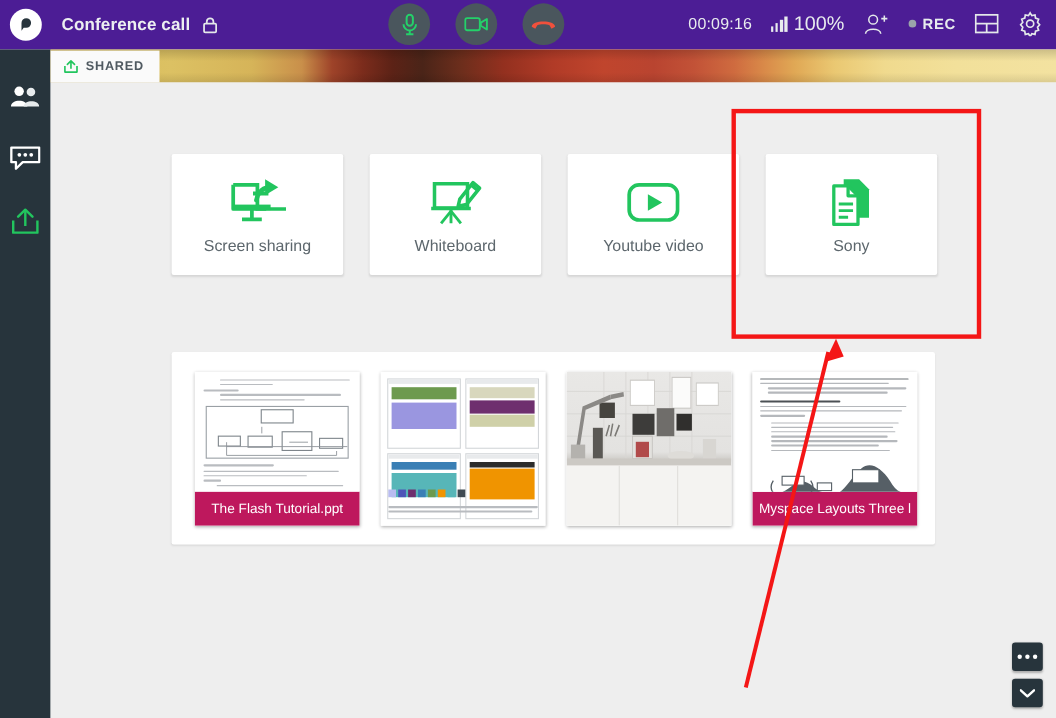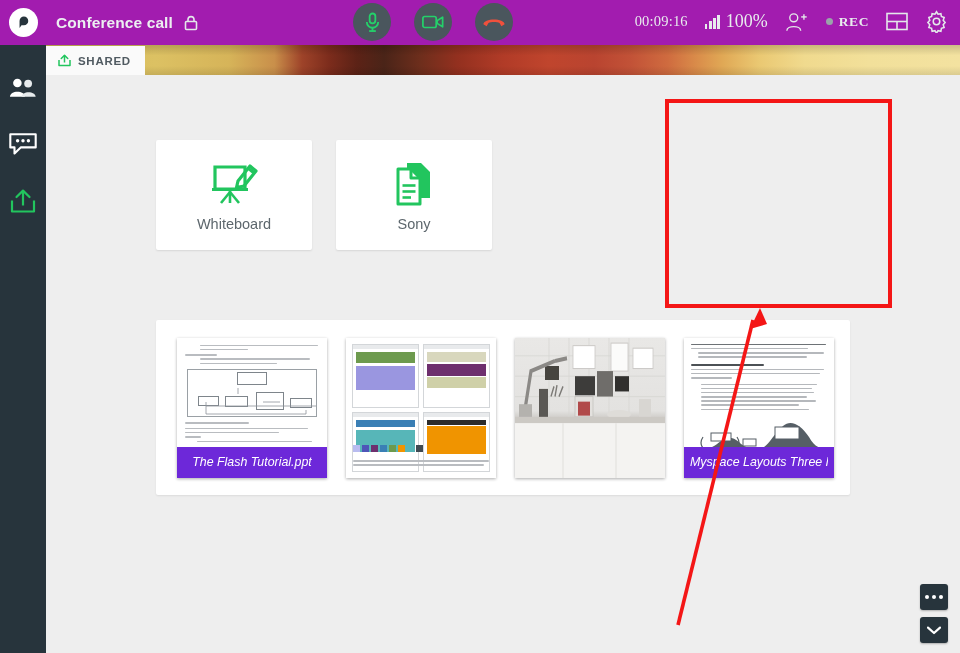--- a/index.html
+++ b/index.html
@@ -7,21 +7,21 @@
     width: 960px; height: 653px;
     font-family: "Liberation Sans", sans-serif;
     overflow: hidden;
     background: #eeeeee;
   }
   #app { position: relative; width: 960px; height: 653px; }
 
   
   .topbar {
     position: absolute; left: 0; top: 0; width: 960px; height: 45px;
-    background: #a21caf;
+    background: #4c1d95;
     display: flex; align-items: center;
   }
   .logo-wrap {
     width: 46px; height: 45px;
     display: flex; align-items: center; justify-content: center;
   }
   .logo-circle {
     width: 29px; height: 29px; border-radius: 50%;
     background: #ffffff;
     display: flex; align-items: center; justify-content: center;
@@ -41,21 +41,20 @@
     width: 38px; height: 38px; border-radius: 50%;
     background: #4a565d;
     display: flex; align-items: center; justify-content: center;
     cursor: pointer;
   }
 
   .right-ctrls {
     position: absolute; right: 12px; top: 0; height: 43px;
     display: flex; align-items: center; gap: 17px;
     color: #e4e8ea;
-    font-family: Liberation Serif, serif;
   }
   .timer { font-size: 14.5px; letter-spacing: .2px; color: #e8ecee; }
   .signal-grp { display: flex; align-items: center; gap: 6px; }
   .pct { font-size: 18px; color: #e8ecee; }
   .bars { display: flex; align-items: flex-end; gap: 1.5px; height: 14px; }
   .bars i { display: block; width: 2.6px; background: #e8ecee; }
   .bars i:nth-child(1) { height: 5px; }
   .bars i:nth-child(2) { height: 8px; }
   .bars i:nth-child(3) { height: 11px; }
   .bars i:nth-child(4) { height: 14px; }
@@ -143,24 +142,23 @@
   }
   .file-card {
     width: 150px; height: 140px;
     background: #ffffff;
     box-shadow: 0 1px 3px rgba(0,0,0,.33);
     overflow: hidden; position: relative; cursor: pointer;
     display: flex; flex-direction: column;
   }
   .thumb { flex: 1; position: relative; overflow: hidden; background: #fff; }
   .file-name-bar {
-    height: 31px; background: #6d28d9;
+    height: 31px; background: #be185d;
     display: flex; align-items: center; justify-content: center;
     padding: 0 6px;
-    font-style: italic;
   }
   .file-name {
     color: #ffffff; font-size: 12.4px; white-space: nowrap;
     overflow: hidden; text-overflow: clip;
   }
 
   
   .t-doc { padding: 7px 8px; background: #fff; height: 100%; }
   .t-line { height: 1.6px; background: #b9bcc0; margin-bottom: 2.6px; border-radius: 1px; }
   .t-box {
@@ -338,36 +336,60 @@
       </svg>
       <span class="tab-label">SHARED</span>
     </div>
   </div>
 
   <div class="main">
 
 
     <div class="cards">
 
+      <div class="card">
+        <div class="card-ico">
+          <svg width="52" height="46" viewBox="0 0 52 46">
+            <path d="M4 7 h22 v22 h28 v-22" fill="none" stroke="#22c55e" stroke-width="3.4"></path>
+            <path d="M4 7 v22 h30" fill="none" stroke="#22c55e" stroke-width="3.4" stroke-linejoin="round"></path>
+            <rect x="4" y="25" width="34" height="5" fill="#22c55e"></rect>
+            <line x1="21" y1="30" x2="21" y2="38" stroke="#22c55e" stroke-width="3.4"></line>
+            <line x1="12" y1="38.5" x2="30" y2="38.5" stroke="#22c55e" stroke-width="3.4"></line>
+            <path d="M22 15 h14" fill="none" stroke="#22c55e" stroke-width="3.6"></path>
+            <path d="M25 21 C27 12 33 9 39 9" fill="none" stroke="#22c55e" stroke-width="4" stroke-linecap="round"></path>
+            <path d="M33 2 L45 9.3 L33 16.6 Z" fill="#22c55e"></path>
+          </svg>
+        </div>
+        <div class="card-label">Screen sharing</div>
+      </div>
 
       <div class="card">
         <div class="card-ico">
           <svg width="52" height="46" viewBox="0 0 52 46">
             <path d="M7 6 h30 v22 h-30 Z" fill="none" stroke="#22c55e" stroke-width="3.2"></path>
             <line x1="4" y1="28.5" x2="40" y2="28.5" stroke="#22c55e" stroke-width="3.2"></line>
             <line x1="22" y1="28.5" x2="22" y2="42" stroke="#22c55e" stroke-width="2.6"></line>
             <line x1="22" y1="31" x2="13" y2="42" stroke="#22c55e" stroke-width="2.6"></line>
             <line x1="22" y1="31" x2="31" y2="42" stroke="#22c55e" stroke-width="2.6"></line>
             <path d="M30 20 L42 5 L48 10 L36 25 L28.5 26.5 Z" fill="none" stroke="#22c55e" stroke-width="3.2" stroke-linejoin="round"></path>
             <line x1="40" y1="7" x2="46" y2="12" stroke="#22c55e" stroke-width="3"></line>
           </svg>
         </div>
         <div class="card-label">Whiteboard</div>
       </div>
 
+      <div class="card">
+        <div class="card-ico">
+          <svg width="48" height="36" viewBox="0 0 48 36">
+            <rect x="2" y="2" width="44" height="32" rx="9" fill="none" stroke="#22c55e" stroke-width="3.4"></rect>
+            <path d="M19 10.5 L32 18 L19 25.5 Z" fill="#22c55e"></path>
+          </svg>
+        </div>
+        <div class="card-label">Youtube video</div>
+      </div>
 
       <div class="card">
         <div class="card-ico">
           <svg width="42" height="46" viewBox="0 0 42 46">
             <path d="M14 2 h14 l9 9 v26 h-23 Z" fill="#22c55e"></path>
             <path d="M5 8 h13 l9 9 v26 h-22 Z" fill="#ffffff" stroke="#22c55e" stroke-width="3" stroke-linejoin="round"></path>
             <path d="M18 8 v9 h9" fill="none" stroke="#22c55e" stroke-width="3" stroke-linejoin="round"></path>
             <line x1="9.5" y1="24.5" x2="22.5" y2="24.5" stroke="#22c55e" stroke-width="2.6"></line>
             <line x1="9.5" y1="30.5" x2="22.5" y2="30.5" stroke="#22c55e" stroke-width="2.6"></line>
             <line x1="9.5" y1="36.5" x2="18" y2="36.5" stroke="#22c55e" stroke-width="2.6"></line>

